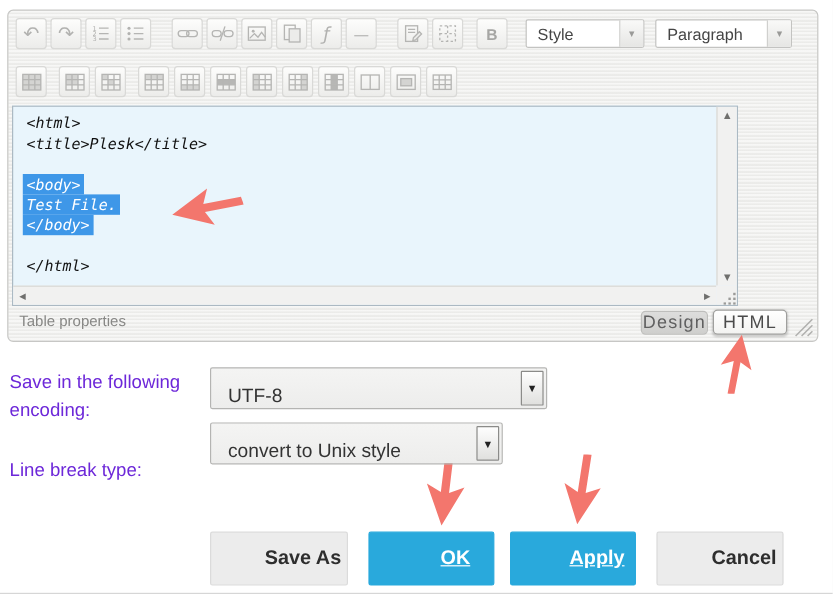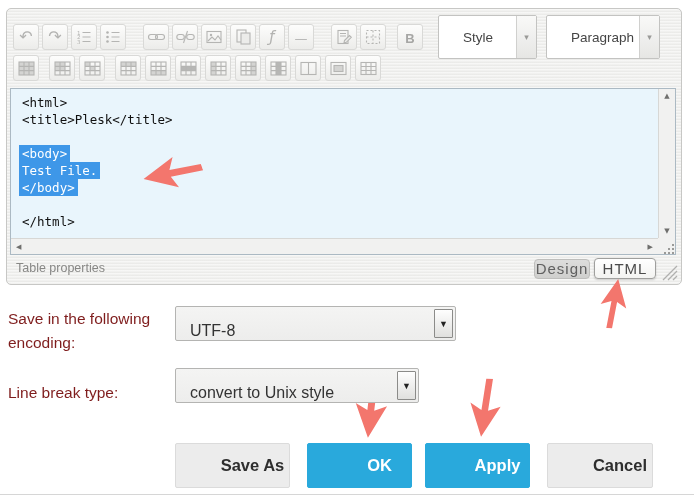--- a/index.html
+++ b/index.html
@@ -28,37 +28,37 @@
     display:flex;align-items:center;justify-content:center;
     color:#b2b2b0;font-size:15px;line-height:1;
   }
   .icon-btn svg{display:block;}
   .grp{margin-left:14px;}
   .grp2{margin-left:8px;}
   .char-ic{font-family:"DejaVu Sans",sans-serif;color:#b2b2b0;}
   .bold-ic{font-weight:bold;font-size:13px;color:#a6a6a4;}
 
   .combo-sm{
-    position:relative;height:44px;box-sizing:border-box;flex:0 0 auto;
+    position:relative;height:24px;box-sizing:border-box;flex:0 0 auto;
     background:#fff;border:1px solid #c3c3c1;border-radius:2px;
     display:flex;align-items:center;
-    font-size:13.5px;color:#454545;padding-left:24px;
+    font-size:13.5px;color:#454545;padding-left:9px;
   }
   .combo-sm .dd{
     position:absolute;right:0;top:0;bottom:0;width:19px;
     border-left:1px solid #d0d0ce;background:linear-gradient(#f9f9f8,#e6e6e4);
     display:flex;align-items:center;justify-content:center;color:#9a9a98;font-size:9px;
   }
   #style-combo{width:99px;margin-left:12px;}
   #paragraph-combo{width:114px;margin-left:6px;}
 
   
   #editor-area{
-    position:absolute;left:3px;top:79px;width:666px;height:167px;box-sizing:border-box;
-    background:#e9f5fc;border:1px solid #abb9c3;
+    position:absolute;left:3px;top:79px;width:605px;height:167px;box-sizing:border-box;
+    background:#e9f5fc;border:1px solid #abb9c3;font-style:italic;
   }
   #code{
     position:absolute;left:0;top:0;right:17px;bottom:16px;overflow:hidden;
     padding:5px 0 0 11px;
     font-family:"DejaVu Sans Mono",monospace;font-size:12.5px;line-height:17px;color:#101010;
     white-space:pre;
   }
   .code-line{height:17px;}
   .sel{background:#3e97e8;color:#fff;padding:1px 3px;margin-left:-3px;}
 
@@ -93,47 +93,47 @@
     width:56px;height:20px;background:linear-gradient(#dddddc,#cfcfcd);
     border:1px solid #bebebc;color:#606060;
   }
   #html-btn{
     width:62px;height:21px;background:linear-gradient(#ffffff,#f3f3f1);
     border:1px solid #9f9f9d;color:#4b4b4b;box-shadow:0 1px 2px rgba(0,0,0,.18);
   }
   #panel-grip{position:absolute;right:3px;bottom:3px;}
 
   
-  .form-label{position:absolute;font-size:15.5px;line-height:24px;color:#7f1d1d;}
+  .form-label{position:absolute;font-size:15.5px;line-height:24px;color:#6d28d9;}
   #encoding-label{left:8px;top:307px;width:162px;}
   #linebreak-label{left:8px;top:381px;text-align:center;}
   .combo-lg{
     position:absolute;height:35px;box-sizing:border-box;
     background:linear-gradient(#f4f4f3,#ededec);
     border:1px solid #b4b4b2;border-radius:2px;
     display:flex;align-items:flex-end;padding-left:14px;
     font-size:16px;color:#333;
   }
   #encoding-combo{left:175px;top:306px;width:281px;}
-  #linebreak-combo{left:175px;top:368px;width:244px;}
+  #linebreak-combo{left:175px;top:352px;width:244px;}
   .combo-lg .dd-btn{
     position:absolute;right:2px;top:2px;bottom:2px;width:19px;box-sizing:border-box;
     background:linear-gradient(#fefefe,#e0e0de);
     border:1px solid #8b8b89;border-radius:1px;
     display:flex;align-items:center;justify-content:center;font-size:9px;color:#222;
   }
 
   
   .btn{
     position:absolute;top:443px;height:45px;box-sizing:border-box;border-radius:2px;
     display:flex;align-items:center;justify-content:center;
     font-size:16.5px;font-weight:bold;cursor:default;padding-left:40px;
   }
   .btn-gray{background:#ececec;border:1px solid #dbdbdb;color:#2e2e2e;}
-  .btn-blue{background:#29a9dc;border:1px solid #29a9dc;color:#ffffff;}
+  .btn-blue{background:#29a9dc;border:1px solid #29a9dc;color:#ffffff;text-decoration:underline;}
   #save-as-btn{left:175px;width:115px;}
   #ok-btn{left:307px;width:105px;}
   #apply-btn{left:425px;width:105px;text-align:right;}
   #cancel-btn{left:547px;width:106px;}
 
   
   .arrow{position:absolute;}
 </style>
 </head>
 <body>

